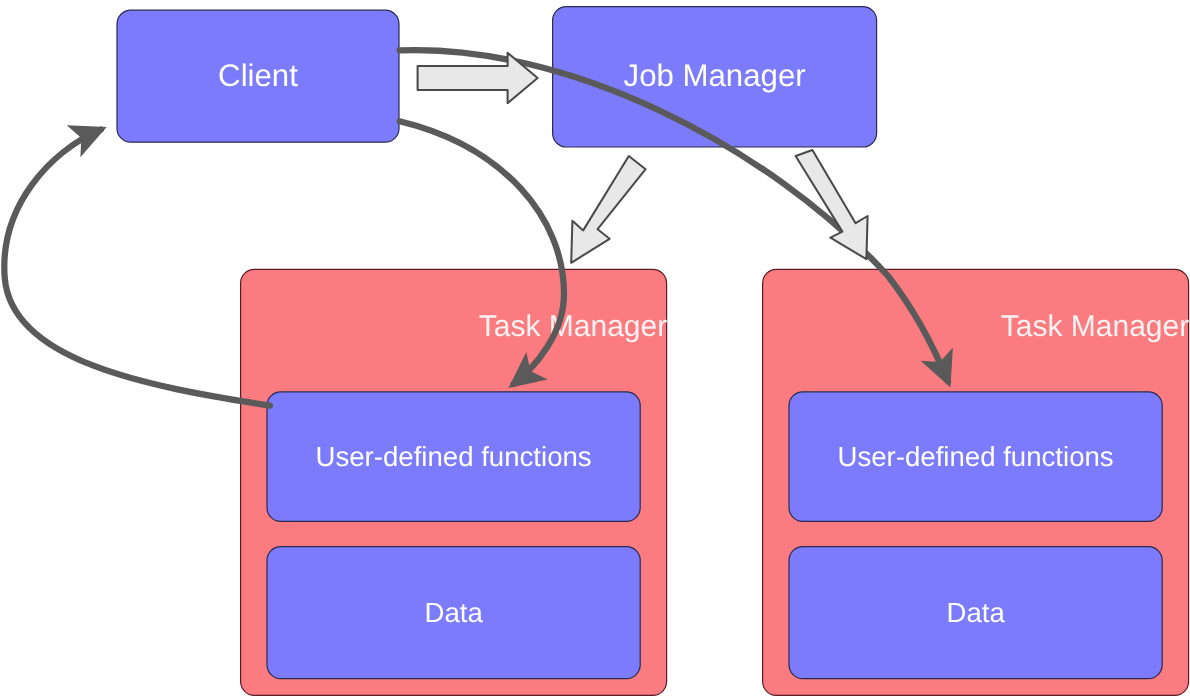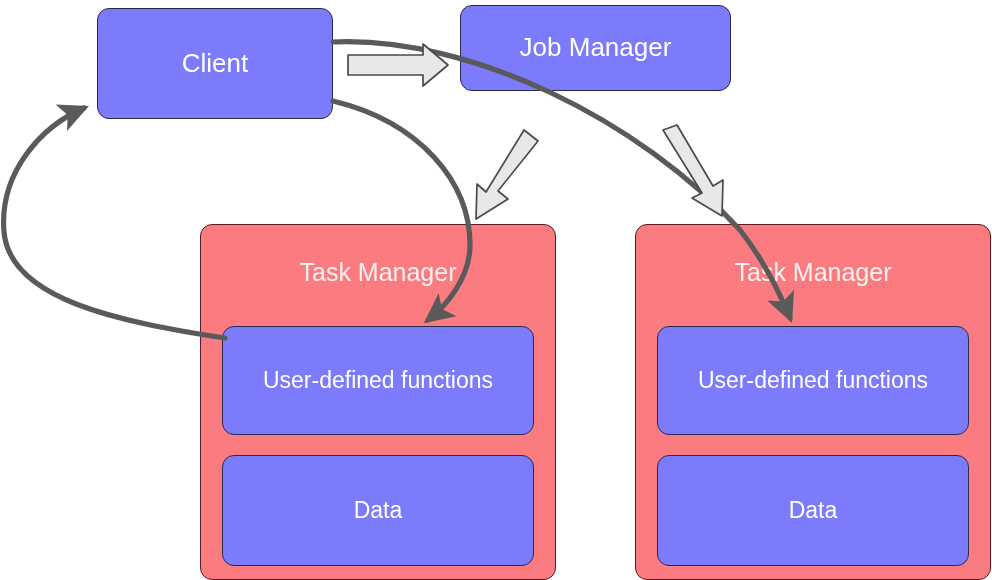--- a/index.html
+++ b/index.html
@@ -33,26 +33,26 @@
   }
   .node-red {
     background: #fa7b80;
     border: 1.6px solid #5a1b24;
     border-radius: 12px;
   }
   .tm-title {
     position: absolute;
     left: 0;
     right: 0;
-    text-align: center;
+    text-align: right;
     color: #fdf2f2;
     user-select: none;
   }
   #client      { left: 97px;  top: 8px;   width: 236px; height: 111px; font-size: 26px; }
-  #jobmanager  { left: 460px; top: 5px;   width: 271px; height: 86px; font-size: 26px; }
+  #jobmanager  { left: 460px; top: 5px;   width: 271px; height: 118px; font-size: 26px; }
   #taskmgr-1   { left: 200px; top: 224px; width: 356px; height: 356px; }
   #taskmgr-2   { left: 635px; top: 224px; width: 356px; height: 356px; }
   #tm1-title   { top: 258px; left: 200px; width: 356px; font-size: 25px; }
   #tm2-title   { top: 258px; left: 635px; width: 356px; font-size: 25px; }
   #udf-1       { left: 222px; top: 326px; width: 312px; height: 109px; font-size: 23px; }
   #data-1      { left: 222px; top: 455px; width: 312px; height: 111px; font-size: 23px; }
   #udf-2       { left: 657px; top: 326px; width: 312px; height: 109px; font-size: 23px; }
   #data-2      { left: 657px; top: 455px; width: 312px; height: 111px; font-size: 23px; }
 
   #overlay {

